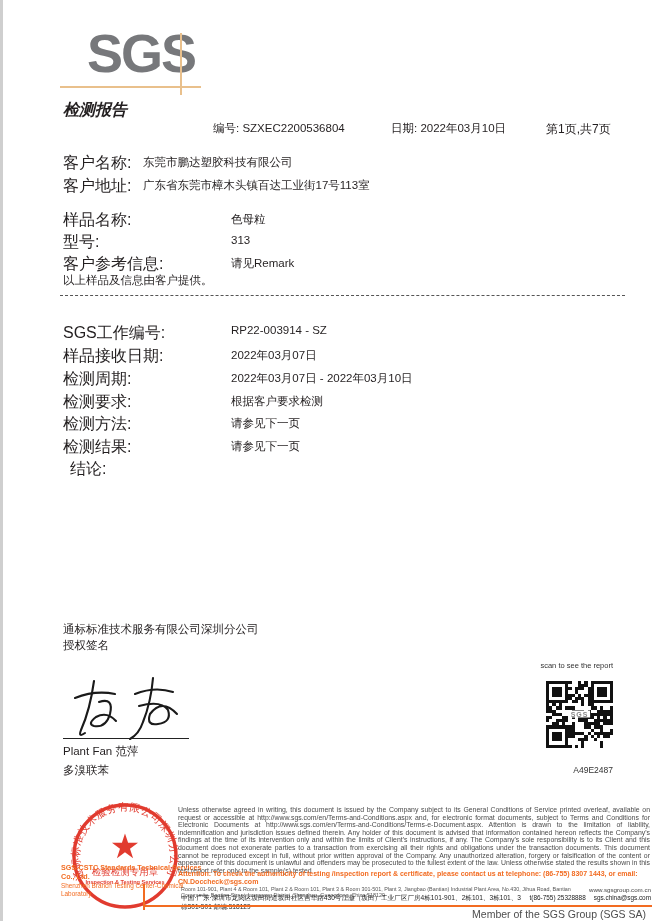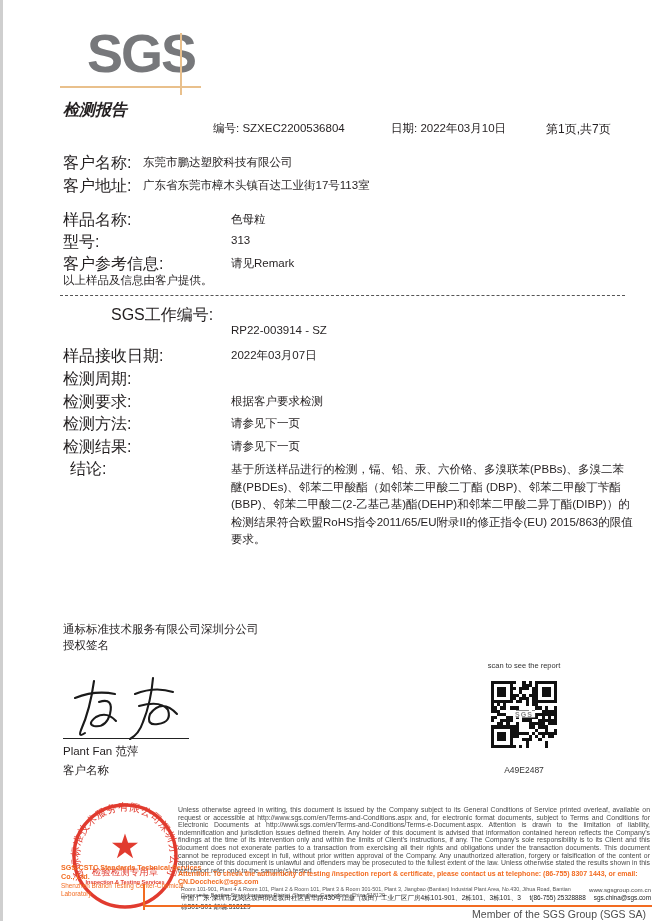--- a/index.html
+++ b/index.html
@@ -30,21 +30,21 @@
   
   .conclusion { position:absolute; left:228px; top:461px; width:402px; font-size:11.5px; line-height:17.5px; }
   
   .sig-company { position:absolute; left:60px; top:622px; font-size:11.5px; }
   .sig-auth    { position:absolute; left:60px; top:638px; font-size:11.5px;text-align:center; }
   .sig-draw    { position:absolute; left:66px; top:672px; }
   .sig-line    { position:absolute; left:60px; top:738px; width:126px; border-top:1.6px solid #222; }
   .sig-name    { position:absolute; left:60px; top:744px; font-size:11.5px; }
   .sig-role    { position:absolute; left:60px; top:763px; font-size:11.5px; }
   
-  .qr-wrap { position:absolute; left:466px; top:661px; width:110px; text-align:center; }
+  .qr-wrap { position:absolute; left:500px; top:661px; width:110px; text-align:right; }
   .qr-caption { font-size:7.5px; color:#333; }
   .qr-grid { display:inline-grid; grid-template-columns:repeat(21,3.2px); grid-auto-rows:3.2px; margin-top:2px; position:relative; }
   .qr-grid .c1 { background:#111; }
   .qr-overlay { position:absolute; left:50%; top:50%; transform:translate(-50%,-50%);
     background:#fff; color:#888; font-size:7px; font-weight:bold; padding:0 2px; letter-spacing:1px; }
   .qr-code { font-size:8.5px; color:#333; margin-top:17px; }
   
   .stamp { position:absolute; left:66px; top:800px; width:112px; height:112px; opacity:.92; }
   .org-orange { position:absolute; left:58px; top:863px; width:150px; color:#f26c22; }
   .org-orange .l1 { font-size:7.2px; font-weight:bold; line-height:1.3; }
@@ -88,49 +88,49 @@
   <div class="frow" style="top:212px;">样品名称:</div>
   <div class="val-far" style="top:212px;">色母粒</div>
   <div class="frow" style="top:234px;">型号:</div>
   <div class="val-far" style="top:234px;">313</div>
   <div class="frow" style="top:256px;text-align:right;">客户参考信息:</div>
   <div class="val-far" style="top:256px;">请见Remark</div>
   <div class="note">以上样品及信息由客户提供。</div>
 
   <div class="dashsep"></div>
 
-  <div class="frow" style="top:307px;margin-left:48px;">SGS工作编号:</div>
+  <div class="frow" style="top:325px;">SGS工作编号:</div>
   <div class="val-far" style="top:324px;">RP22-003914 - SZ</div>
   <div class="frow" style="top:348px;">样品接收日期:</div>
   <div class="val-far" style="top:348px;">2022年03月07日</div>
   <div class="frow" style="top:371px;">检测周期:</div>
+  <div class="val-far" style="top:371px;">2022年03月07日 - 2022年03月10日</div>
   <div class="frow" style="top:394px;">检测要求:</div>
   <div class="val-far" style="top:394px;">根据客户要求检测</div>
   <div class="frow" style="top:416px;">检测方法:</div>
   <div class="val-far" style="top:416px;">请参见下一页</div>
   <div class="frow" style="top:439px;">检测结果:</div>
   <div class="val-far" style="top:439px;">请参见下一页</div>
   <div class="frow" style="top:461px;margin-left:7px;">结论:</div>
-  <div class="conclusion">基于所送样品进行的检测，镉、铅、汞、六价铬、多溴联苯(PBBs)、多溴二苯醚(PBDEs)、邻苯二甲酸酯（如邻苯二甲酸二丁酯 (DBP)、邻苯二甲酸丁苄酯(BBP)、邻苯二甲酸二(2-乙基己基)酯(DEHP)和邻苯二甲酸二异丁酯(DIBP)）的检测结果符合欧盟RoHS指令2011/65/EU附录II的修正指令(EU) 2015/863的限值要求。</div>
 
   <div class="sig-company">通标标准技术服务有限公司深圳分公司</div>
   <div class="sig-auth">授权签名</div>
   <svg class="sig-draw" width="135" height="68" viewBox="0 0 135 68">
     <g fill="none" stroke="#1a1a1a" stroke-width="2.1" stroke-linecap="round">
       <path d="M6 26 Q26 18 46 22"></path>
       <path d="M25 9 Q21 38 12 58 Q9 66 16 61"></path>
       <path d="M30 30 Q45 25 41 42 Q37 56 25 54 Q18 52 27 45 Q38 39 47 49"></path>
       <path d="M66 22 Q86 14 104 20"></path>
       <path d="M84 6 Q82 30 74 50 Q70 62 61 67"></path>
       <path d="M70 34 Q92 28 99 38 Q103 50 89 52 Q77 54 81 42 Q93 26 108 42"></path>
     </g>
   </svg>
   <div class="sig-line"></div>
   <div class="sig-name">Plant Fan 范萍</div>
-  <div class="sig-role">客户名称</div>
+  <div class="sig-role">多溴联苯</div>
 
   <div class="qr-wrap">
     <div class="qr-caption">scan to see the report</div>
     <div class="qr-grid" id="qr">
         <div class="c1"></div>
         <div class="c1"></div>
         <div class="c1"></div>
         <div class="c1"></div>
         <div class="c1"></div>
         <div class="c1"></div>

